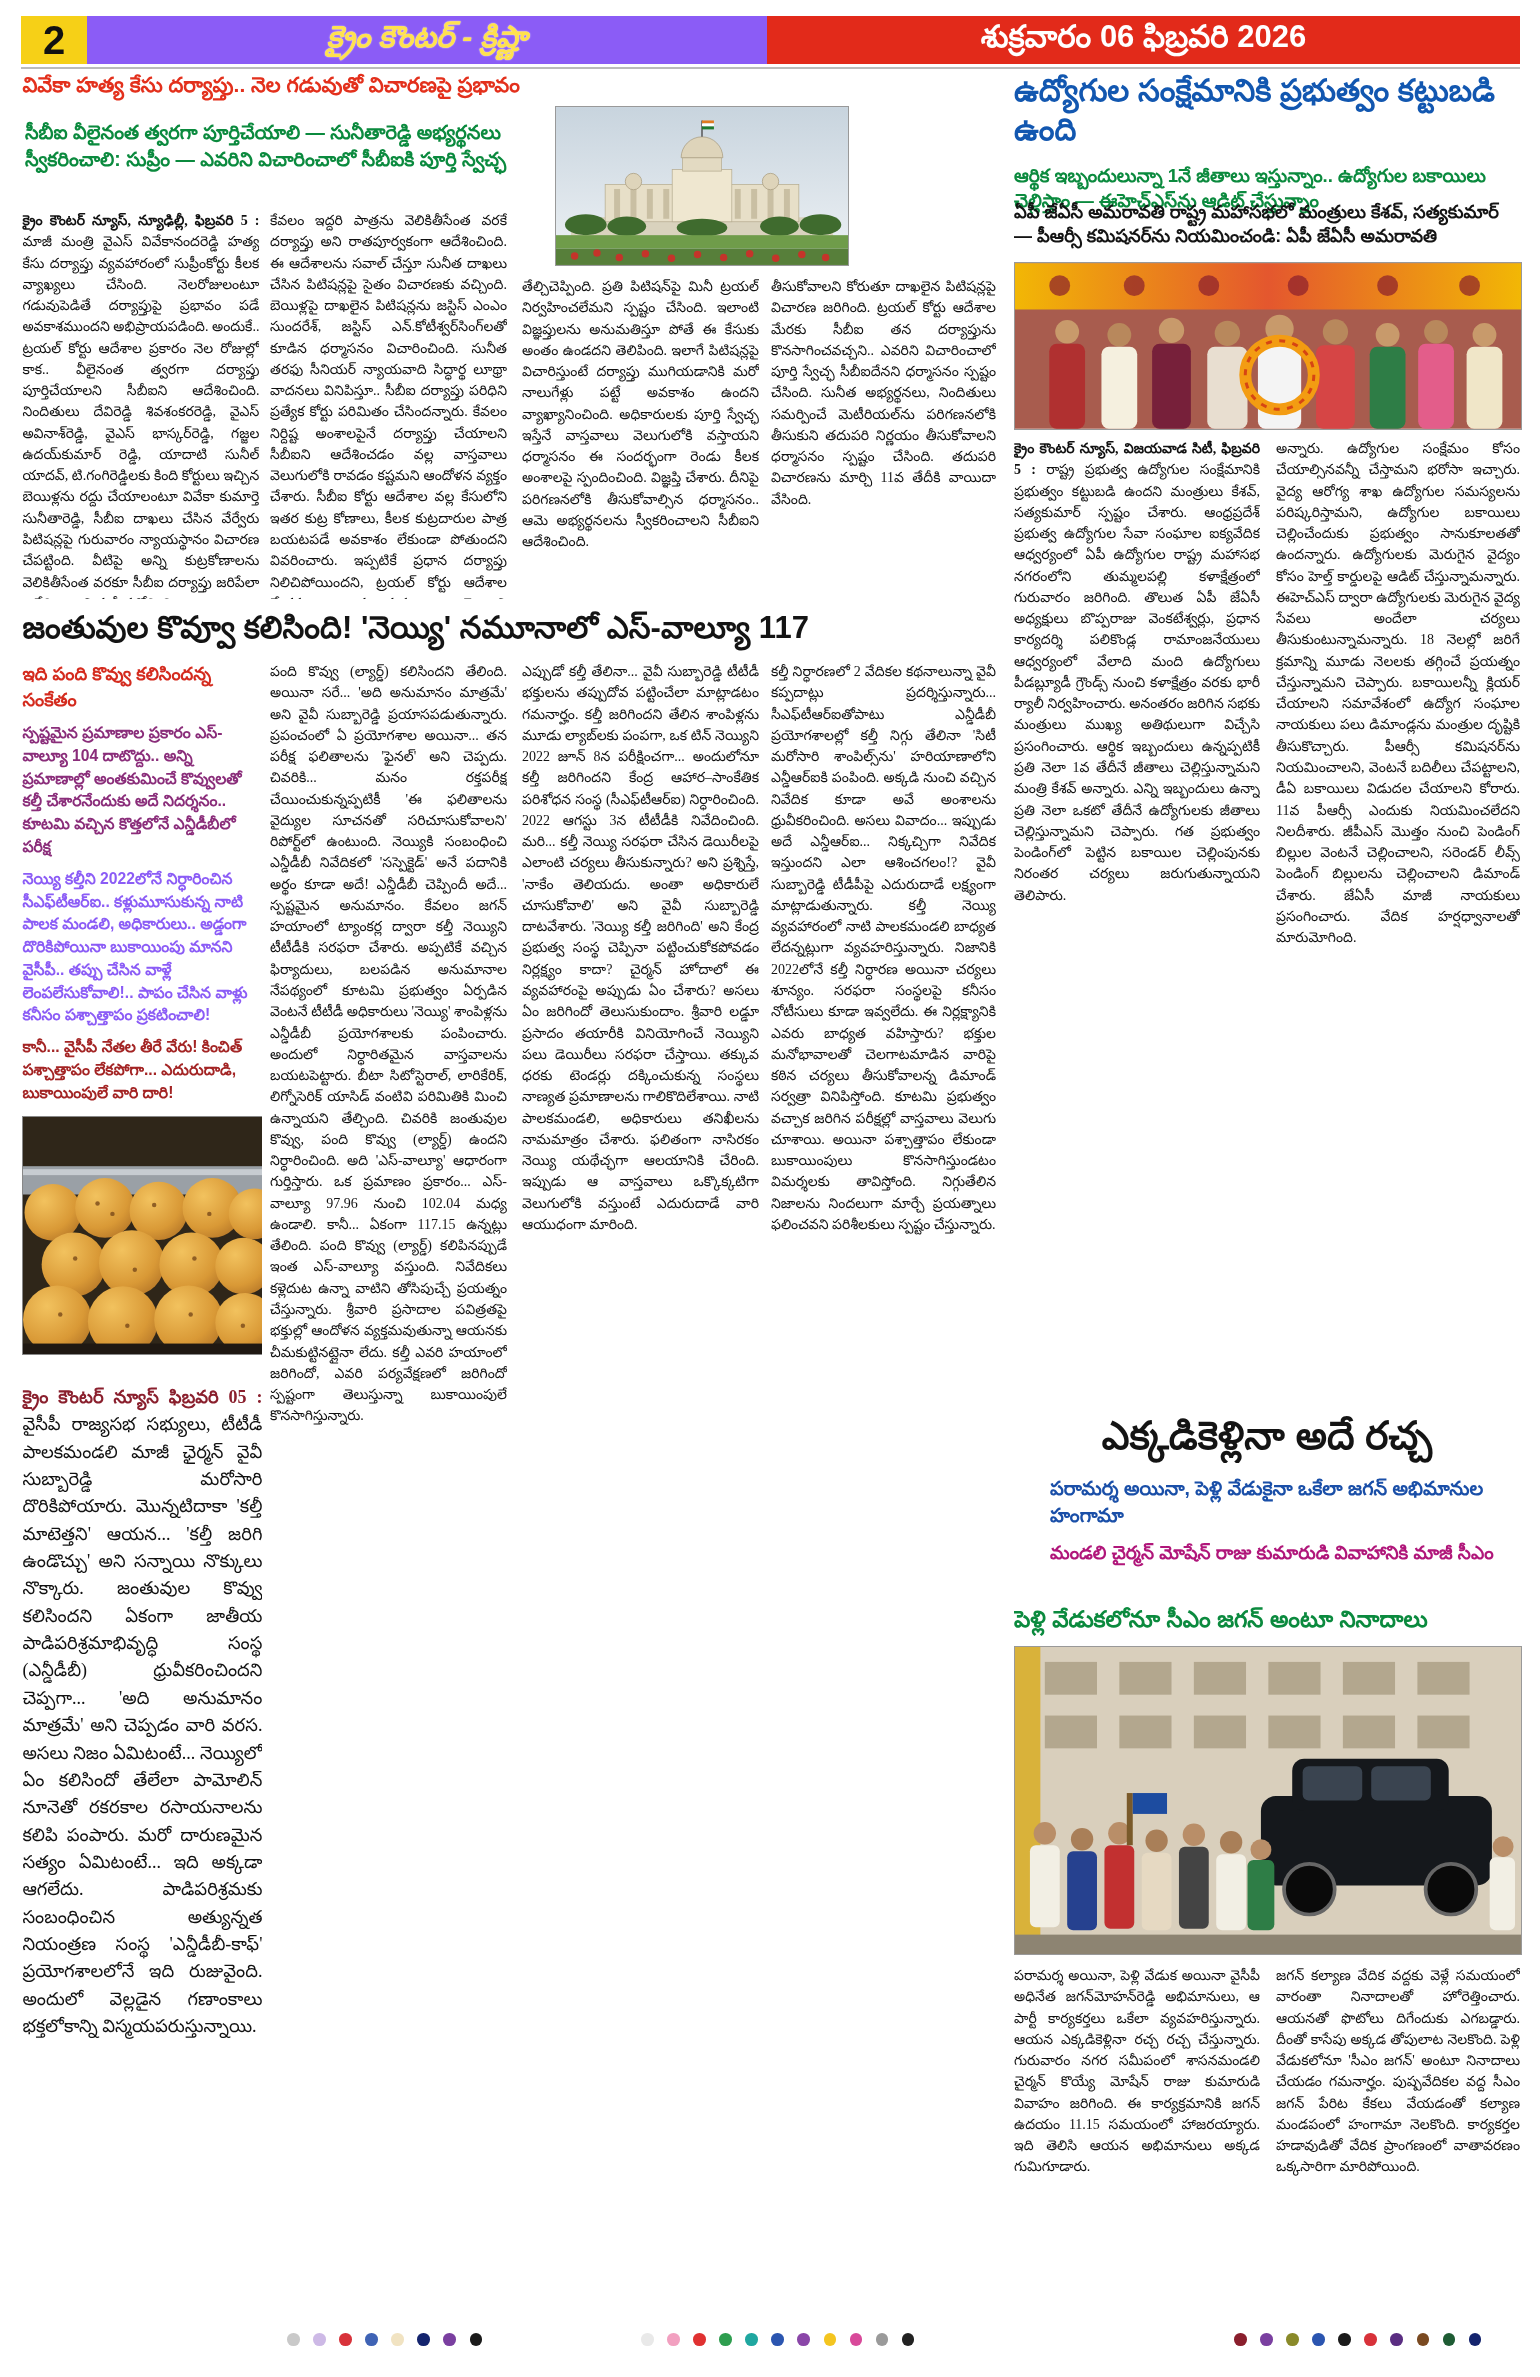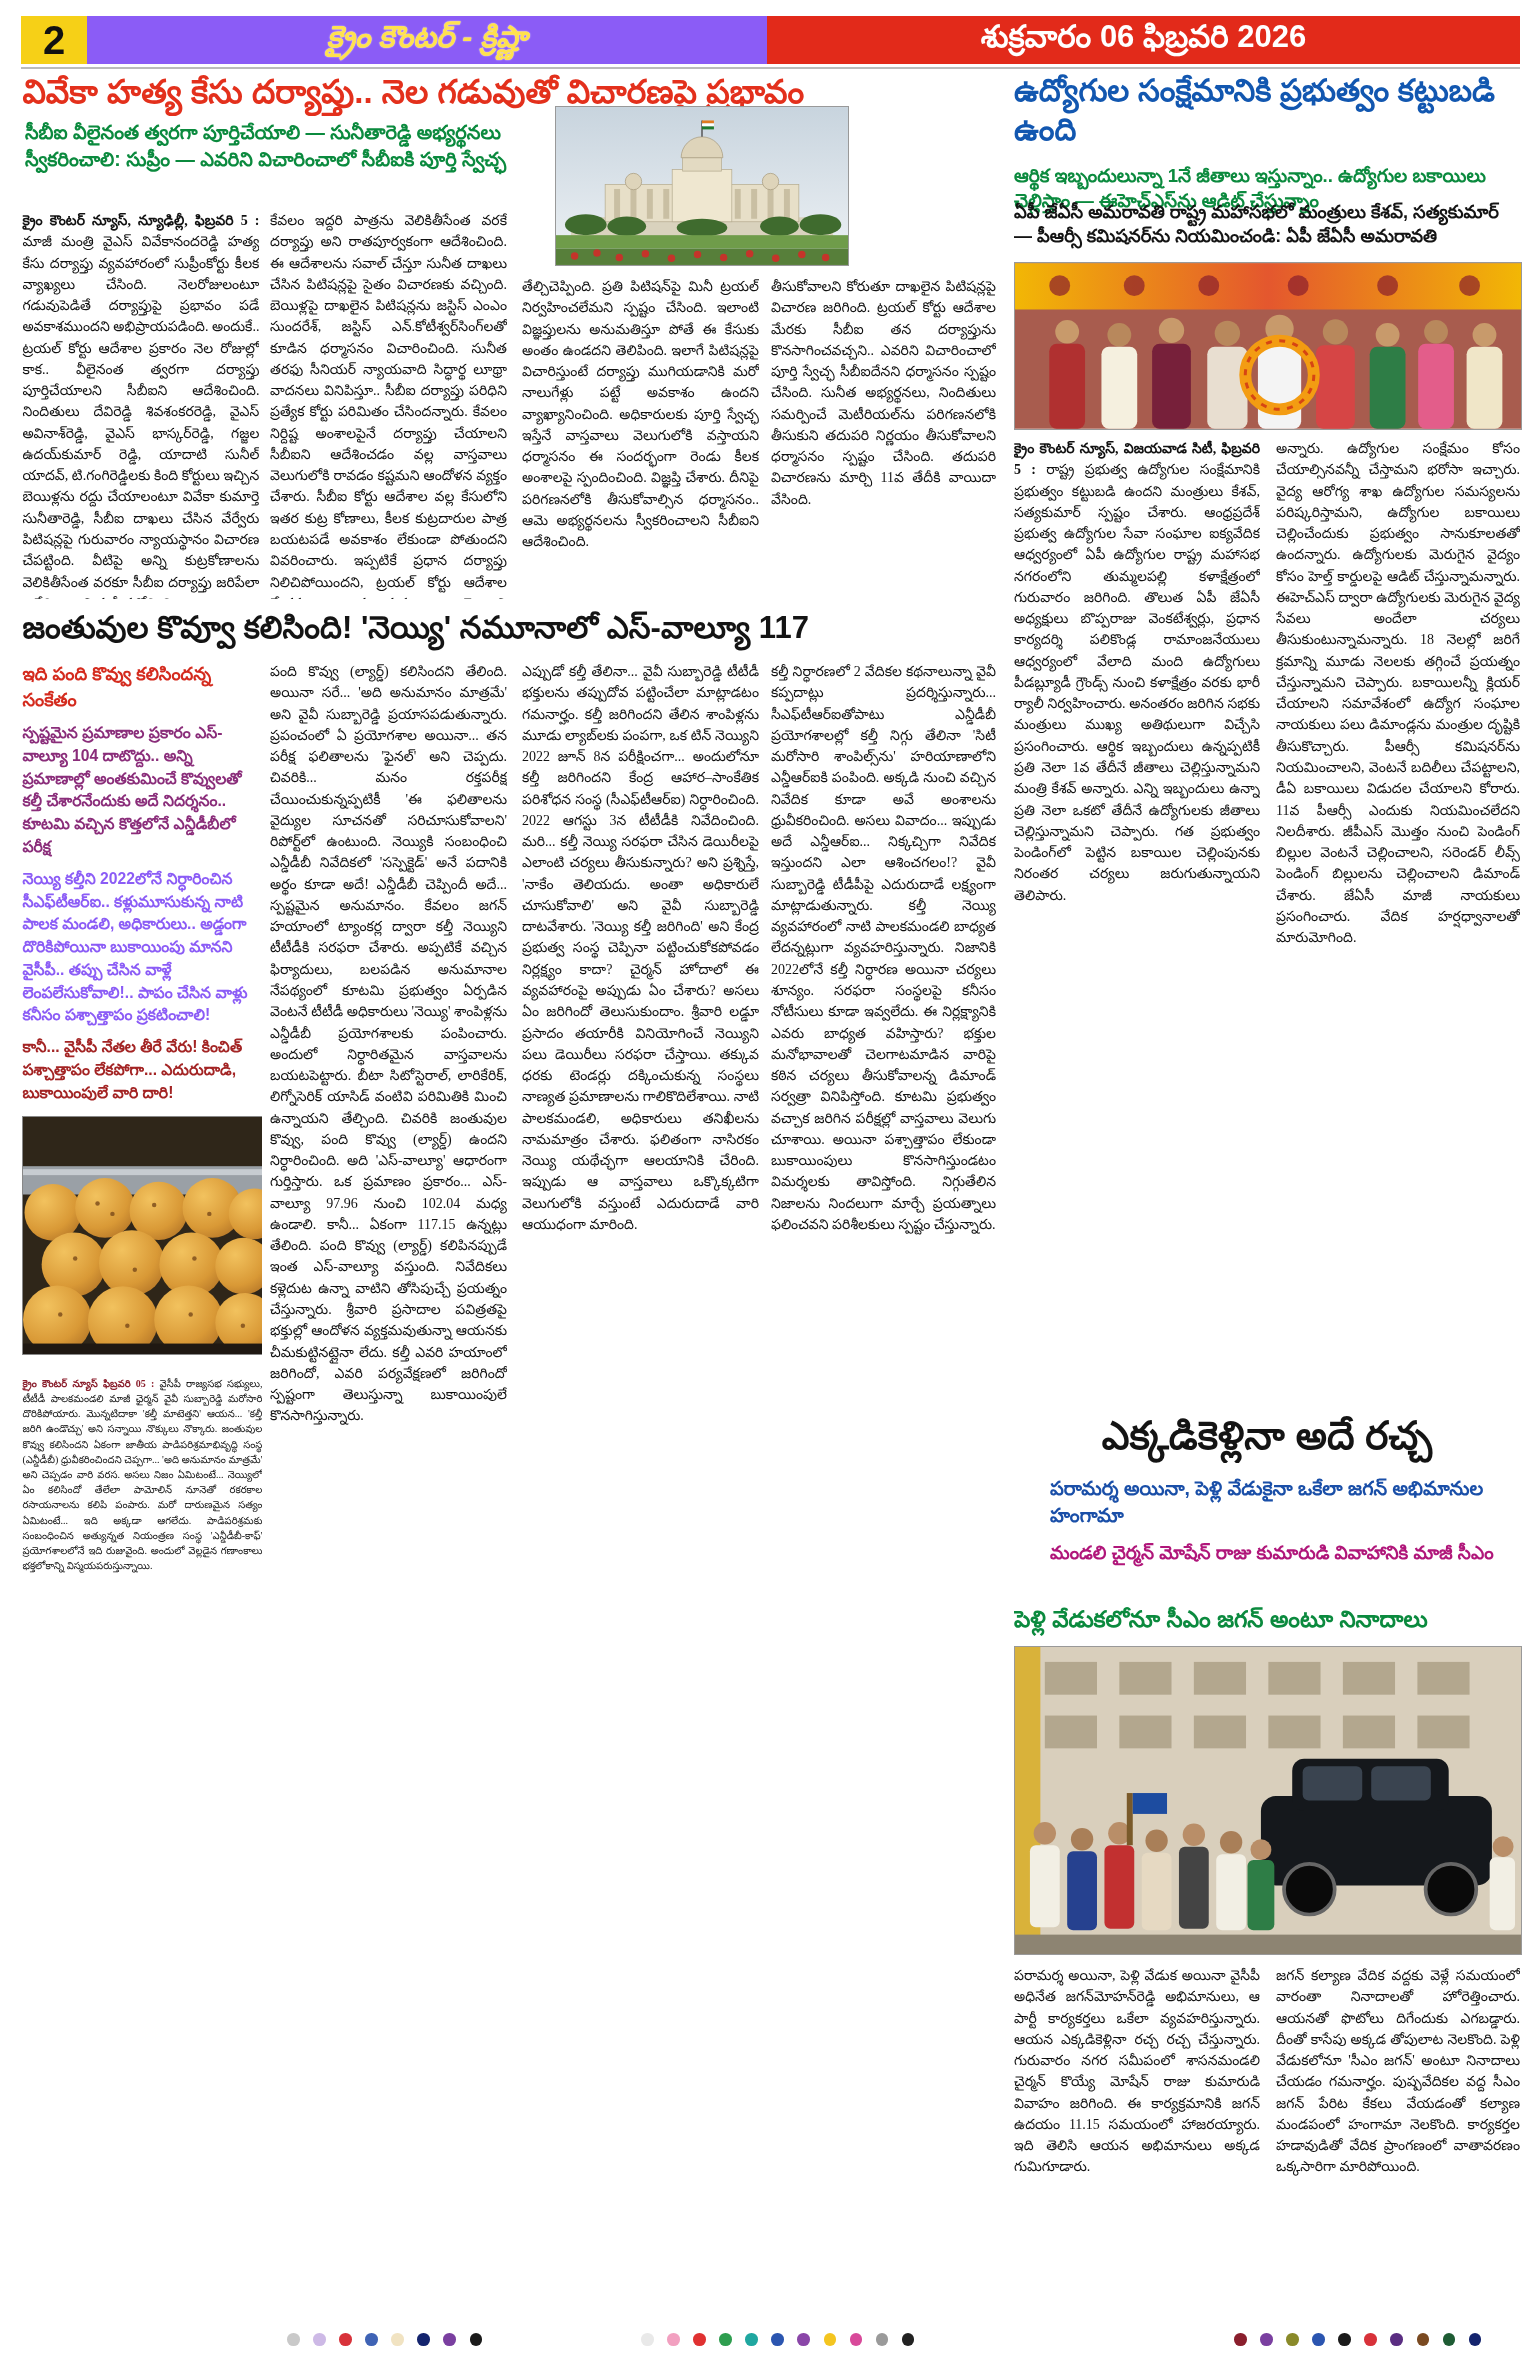--- a/index.html
+++ b/index.html
@@ -17,39 +17,39 @@
   .datebar span{font-family:"Liberation Sans",sans-serif;font-size:31px;font-weight:bold;color:#ffffff;}
   .header-rule{position:absolute;left:21px;top:67px;width:1499px;height:1.5px;background:#bbb;}
 
   
   .col{position:absolute;font-size:14px;line-height:1.52;text-align:justify;overflow:hidden;}
   .col p{margin:0;}
   .dateline{font-weight:bold;}
   .headline{position:absolute;font-family:"Liberation Sans",sans-serif;font-weight:bold;overflow:hidden;}
 
   
-  .a1-headline{left:22.4px;top:73px;width:974px;height:43px;font-size:33px;color:#e3301c;white-space:nowrap;}
+  .a1-headline{left:22.4px;top:73px;width:974px;height:43px;font-size:21px;color:#e3301c;white-space:nowrap;}
   .a1-subhead{position:absolute;left:25px;top:119px;width:499px;height:81px;
               font-family:"Liberation Sans",sans-serif;font-weight:bold;font-size:19.4px;line-height:1.4;color:#0b8a3e;overflow:hidden;}
   .a1-photo{position:absolute;left:555px;top:106px;width:292px;height:158px;overflow:hidden;border:0.7px solid #999;}
   .a1c1{left:22.4px;top:210px;width:237px;height:389px;}
   .a1c2{left:270px;top:210px;width:237px;height:389px;}
   .a1c3{left:522px;top:276px;width:237px;height:324px;}
   .a1c4{left:771px;top:276px;width:225px;height:324px;}
 
   
   .a3-headline{left:22.4px;top:610px;width:974px;height:43px;font-size:31px;color:#141414;white-space:nowrap;}
   .a3-colA{position:absolute;left:22.4px;top:661px;width:240px;height:1640px;display:flex;flex-direction:column;overflow:hidden;}
   .a3-intro{font-family:"Liberation Sans",sans-serif;font-weight:bold;font-size:15.7px;line-height:1.45;margin:0 0 9px 0;}
   .a3-intro.red{color:#d42b1e;font-size:18px;}
   .a3-intro.purple{color:#8a2d7a;}
   .a3-intro.blue{color:#8b5cf6;}
   .a3-intro.maroon{color:#a32424;}
   .a3-photo{width:240px;height:237px;overflow:hidden;border:0.7px solid #888;flex:0 0 auto;margin:3px 0 10.4px 0;}
-  .a3-bylinepara{flex:1;overflow:hidden;font-size:10px;line-height:1.52;text-align:justify;}
+  .a3-bylinepara{flex:1;overflow:hidden;font-size:18px;line-height:1.52;text-align:justify;}
   .a3-bylinepara .dateline{color:#8a1f2d;}
   .a3cB{left:270px;top:661px;width:237px;height:1640px;}
   .a3cC{left:522px;top:661px;width:237px;height:1640px;}
   .a3cD{left:771px;top:661px;width:225px;height:1640px;}
 
   
   .a2-headline{left:1014px;top:72px;width:506px;height:88px;font-size:31px;line-height:1.25;color:#1257b0;}
   .a2-sub-green{position:absolute;left:1014px;top:163px;width:506px;height:69px;
                 font-family:"Liberation Sans",sans-serif;font-weight:bold;font-size:18.6px;line-height:1.35;color:#0b8a3e;overflow:hidden;}
   .a2-sub-black{position:absolute;left:1014px;top:200px;width:506px;height:60px;

